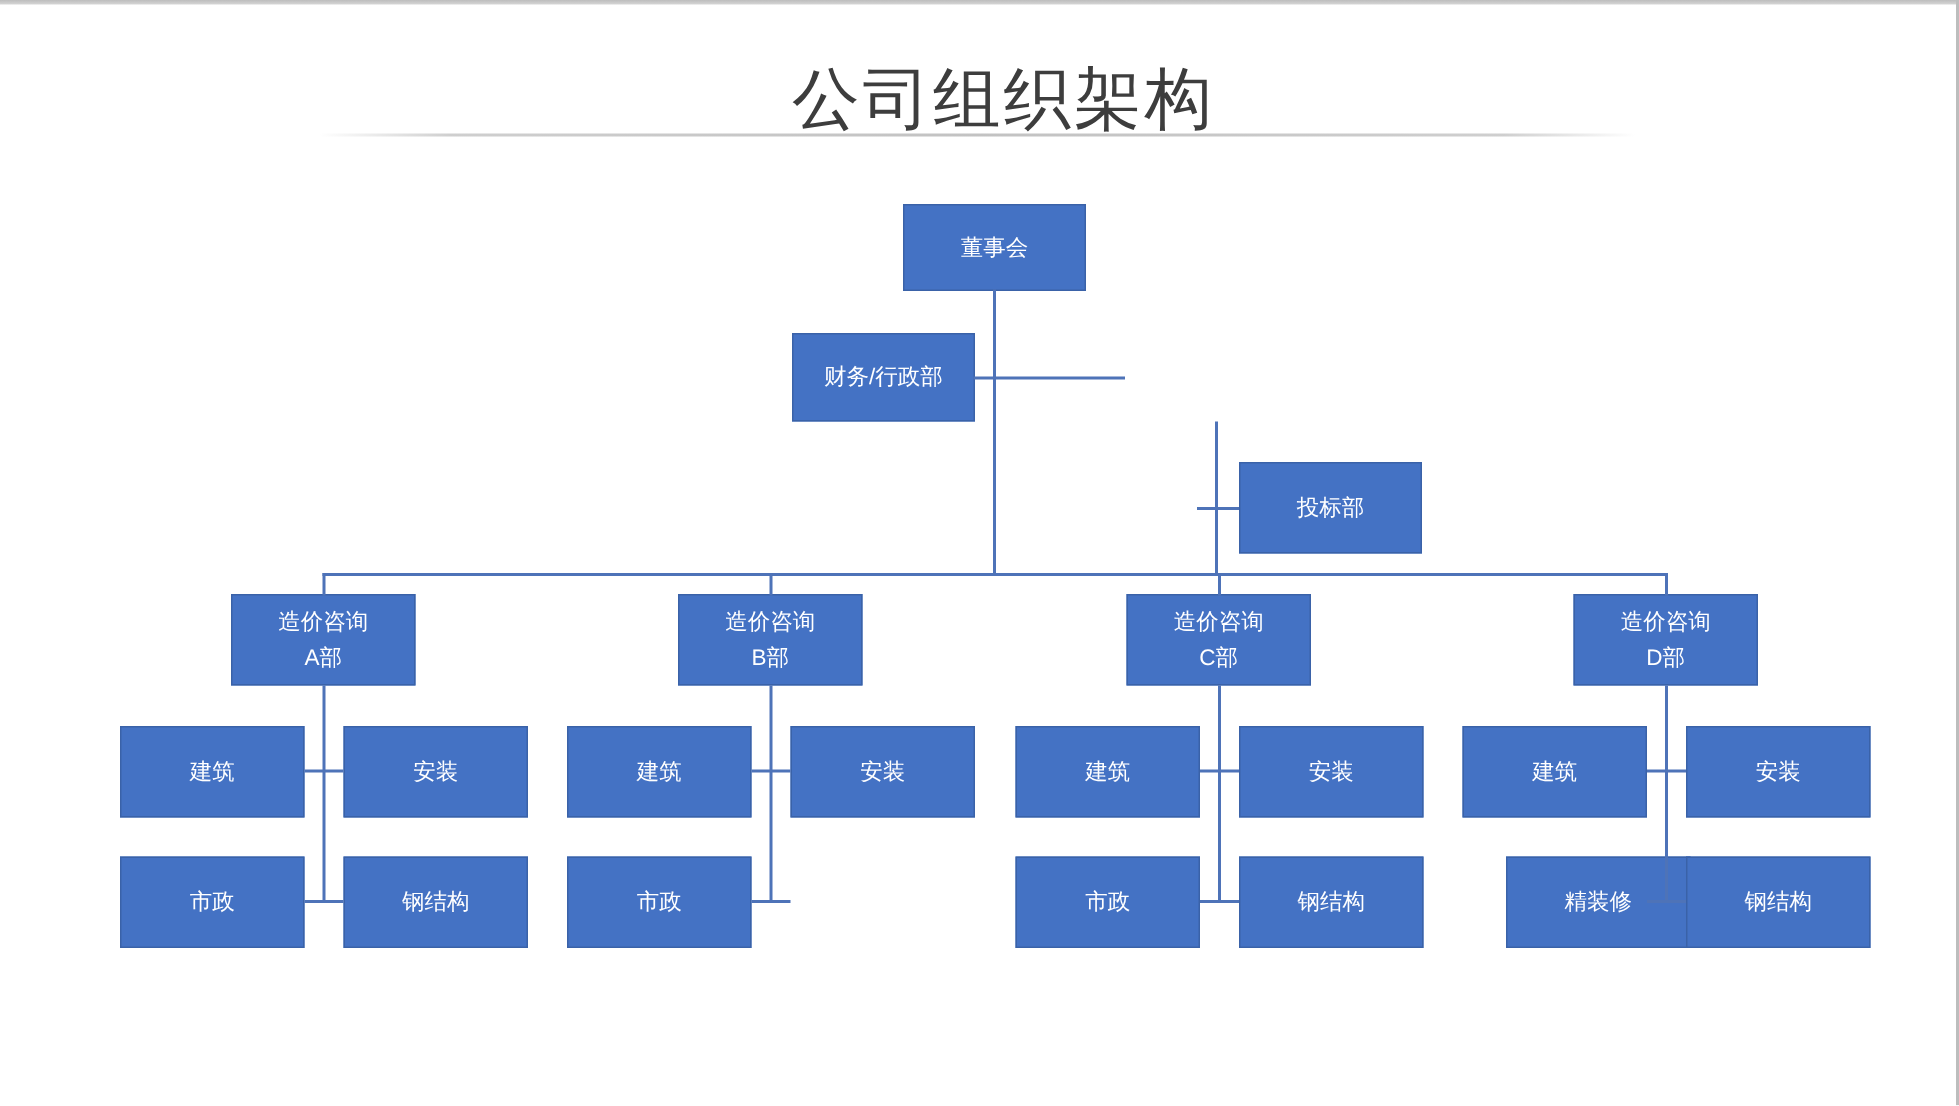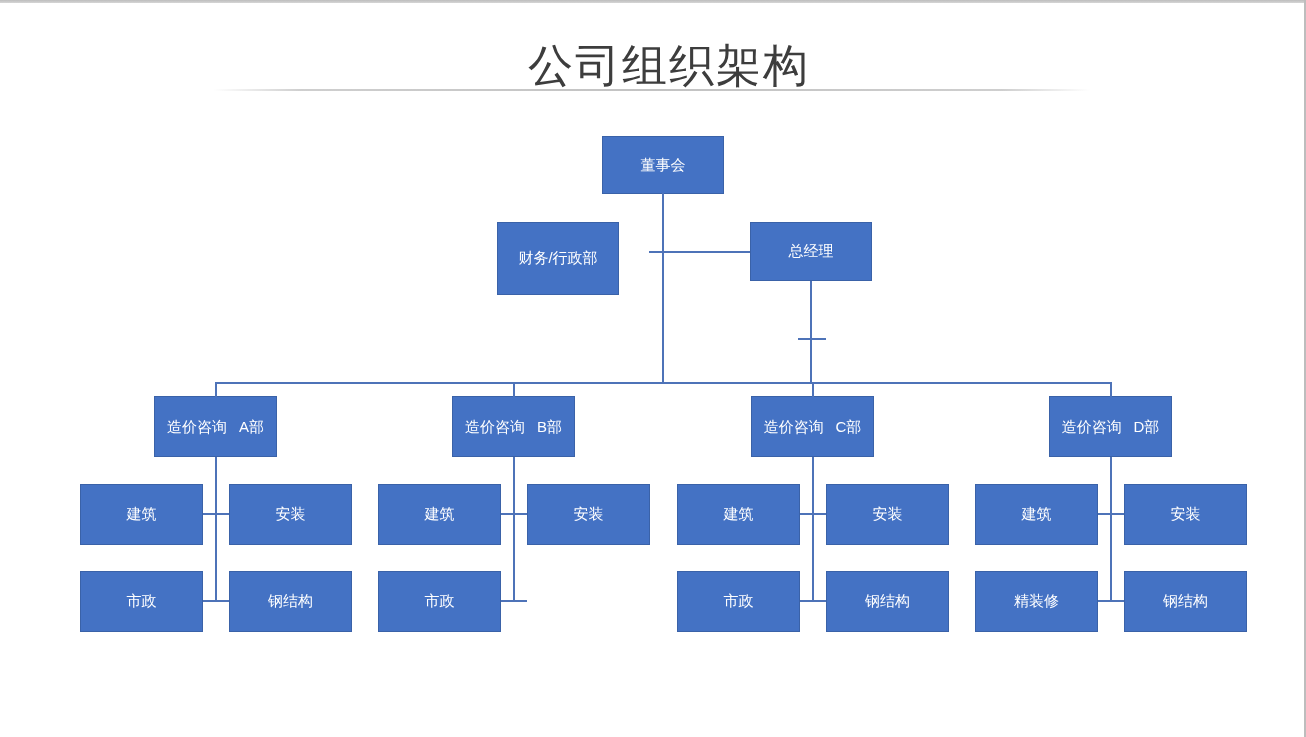--- a/index.html
+++ b/index.html
@@ -19,41 +19,41 @@
     background:linear-gradient(90deg,rgba(198,198,198,0) 0%,rgba(198,198,198,.85) 10%,
       #c2c2c2 50%,rgba(198,198,198,.85) 90%,rgba(198,198,198,0) 100%);
   }
   .chart{position:absolute;left:0;top:0;width:1306px;height:737px;}
   .node{
     position:absolute;box-sizing:border-box;
     background:var(--node-fill,#4472C4);border:1px solid var(--node-border,#3a62a8);
     color:var(--node-text,#fff);font-size:15px;
     display:flex;align-items:center;justify-content:center;text-align:center;
   }
-  .node.two-line{flex-direction:row;justify-content:space-evenly;padding:4px 0;}
+  .node.two-line{flex-direction:column;justify-content:space-evenly;padding:4px 0;}
   .node span{display:block;line-height:1.3;}
   .line{position:absolute;background:var(--connector,#4e73b8);}
 </style>
 </head>
 <body>
 
 <div class="stage">
   <div class="edge-top"></div>
   <div class="edge-right"></div>
 
   <h1 class="title">公司组织架构</h1>
   <div class="rule"></div>
 
   <div id="chart" class="chart">
 
     <div class="node" style="left:602px;top:136px;width:122px;height:58px">董事会</div>
 
-    <div class="node" style="left:497px;top:222px;width:122px;height:73px">财务/行政部</div>
-    <div class="node" style="left:750px;top:222px;width:122px;height:59px">总经理</div>
+    <div class="node" style="left:528px;top:222px;width:122px;height:59px">财务/行政部</div>
 
+    <div class="node" style="left:826px;top:308px;width:122px;height:61px">投标部</div>
 
     <div class="node two-line" style="left:154px;top:396px;width:123px;height:61px">
       <span>造价咨询</span>
       <span>A部</span>
     </div>
     <div class="node two-line" style="left:452px;top:396px;width:123px;height:61px">
       <span>造价咨询</span>
       <span>B部</span>
     </div>
     <div class="node two-line" style="left:751px;top:396px;width:123px;height:61px">
@@ -74,21 +74,21 @@
     <div class="node" style="left:527px;top:484px;width:123px;height:61px">安装</div>
     <div class="node" style="left:378px;top:571px;width:123px;height:61px">市政</div>
 
     <div class="node" style="left:677px;top:484px;width:123px;height:61px">建筑</div>
     <div class="node" style="left:826px;top:484px;width:123px;height:61px">安装</div>
     <div class="node" style="left:677px;top:571px;width:123px;height:61px">市政</div>
     <div class="node" style="left:826px;top:571px;width:123px;height:61px">钢结构</div>
 
     <div class="node" style="left:975px;top:484px;width:123px;height:61px">建筑</div>
     <div class="node" style="left:1124px;top:484px;width:123px;height:61px">安装</div>
-    <div class="node" style="left:975px;top:571px;width:123px;height:61px">精装修</div>
+    <div class="node" style="left:1004px;top:571px;width:123px;height:61px">精装修</div>
     <div class="node" style="left:1124px;top:571px;width:123px;height:61px">钢结构</div>
   <div class="line" style="left: 662px; top: 193px; width: 1.5px; height: 190px;"></div>
       <div class="line" style="left: 649px; top: 251px; width: 101px; height: 1.5px;"></div>
       <div class="line" style="left: 810px; top: 281px; width: 1.5px; height: 102px;"></div>
       <div class="line" style="left: 798px; top: 338px; width: 28px; height: 1.5px;"></div>
       <div class="line" style="left: 215px; top: 382px; width: 896px; height: 1.5px;"></div>
       <div class="line" style="left: 215px; top: 382px; width: 1.5px; height: 15px;"></div>
       <div class="line" style="left: 513px; top: 382px; width: 1.5px; height: 15px;"></div>
       <div class="line" style="left: 812px; top: 382px; width: 1.5px; height: 15px;"></div>
       <div class="line" style="left: 1110px; top: 382px; width: 1.5px; height: 15px;"></div>

